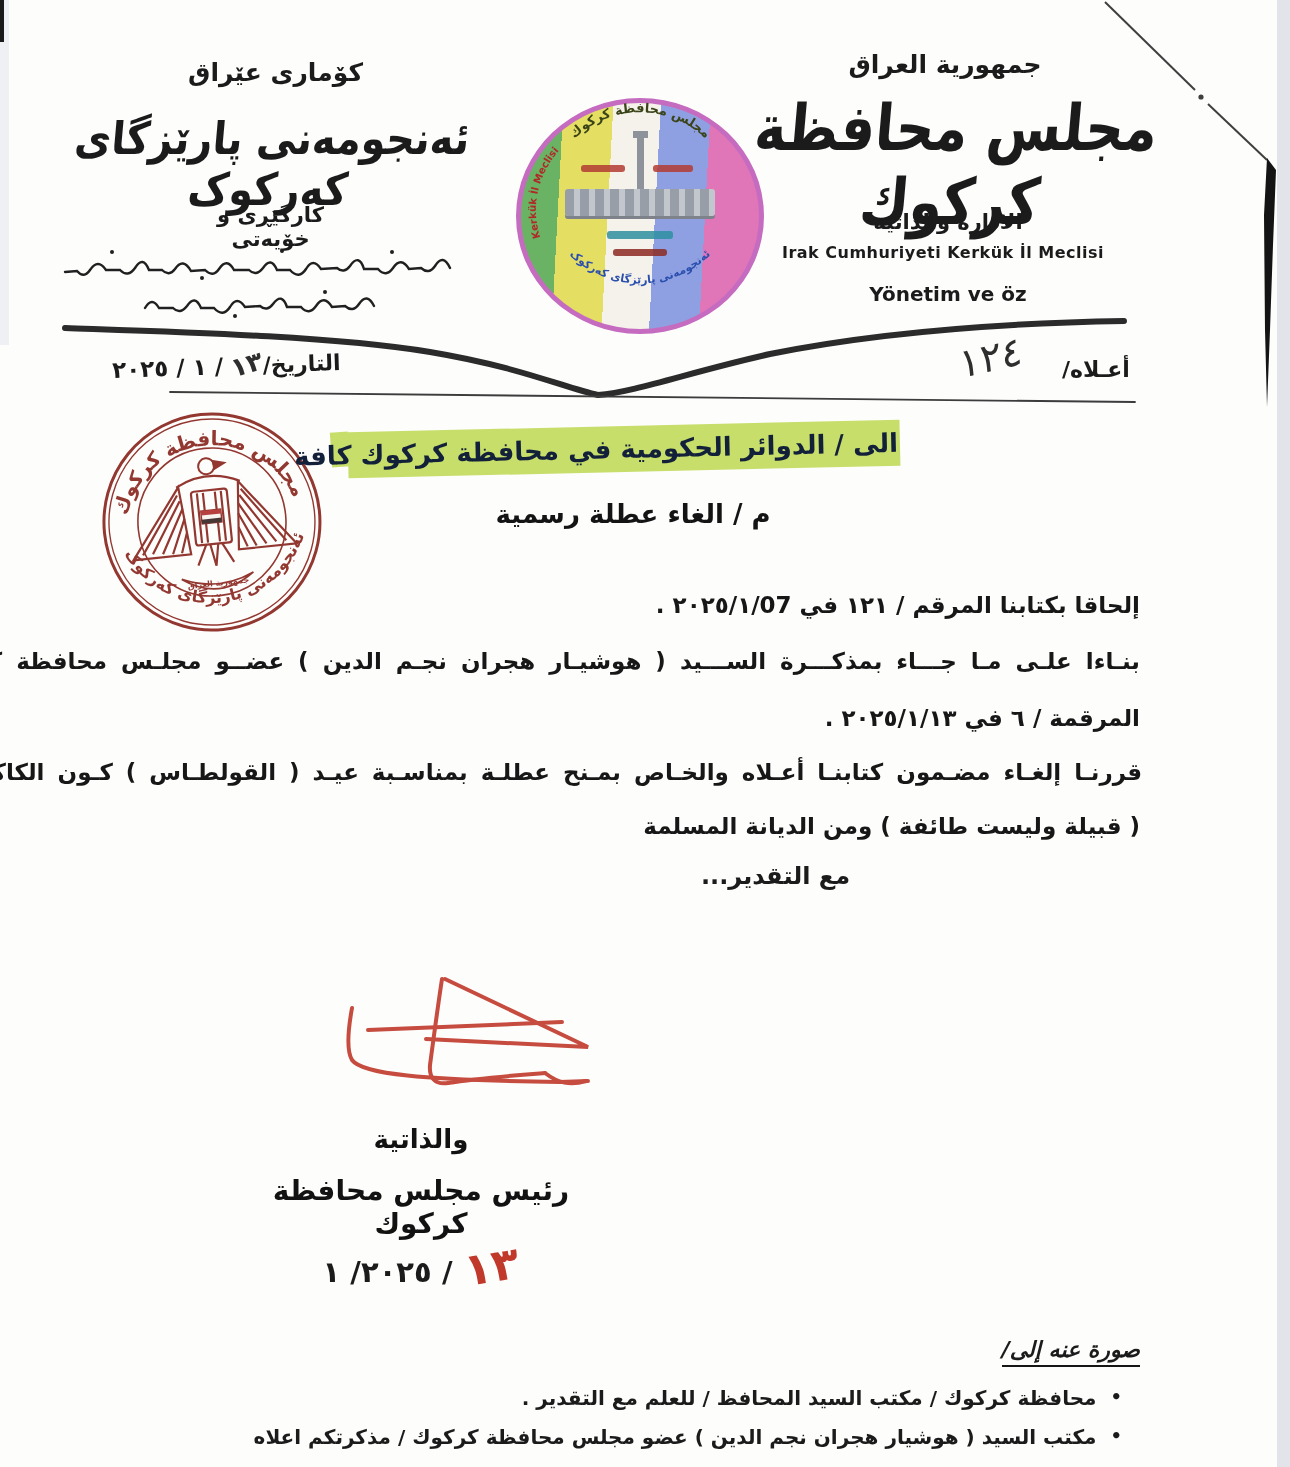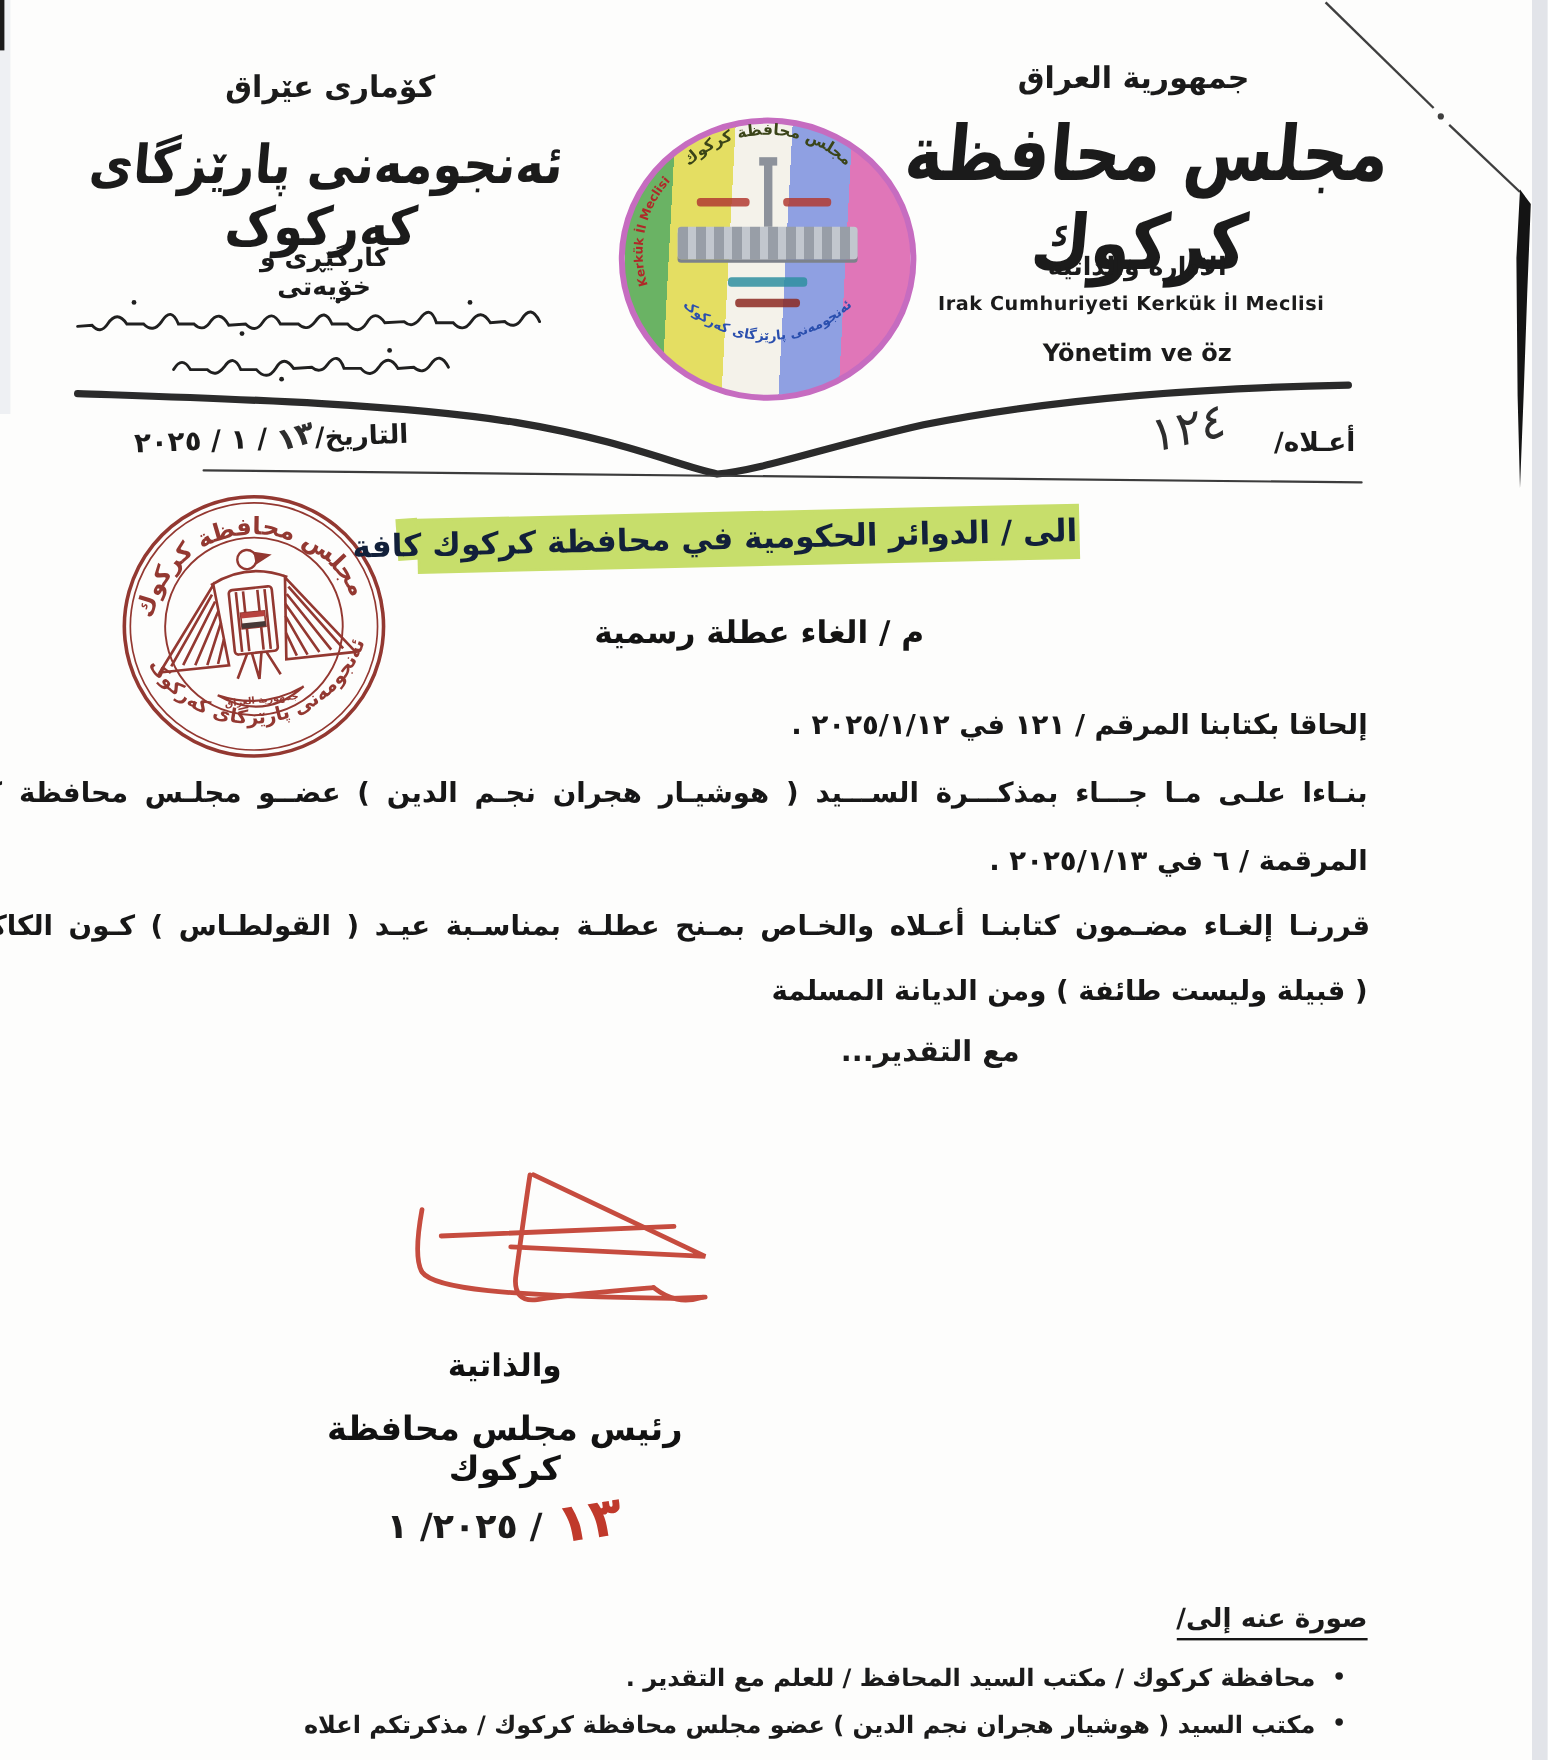--- a/index.html
+++ b/index.html
@@ -20,21 +20,21 @@
   
   .ref-label{font-size:22px;font-weight:bold;}
   .handwritten{color:#2e2e2e;}
   
   .hl-bar{background:#c7de6b;box-shadow:0 0 0 2px #c7de6b;}
   .to-text{font-size:26px;font-weight:800;color:#12203a;white-space:nowrap;}
   .subject{font-size:26px;font-weight:800;color:#141414;}
   .body-line{font-size:23px;font-weight:700;color:#171717;white-space:nowrap;}
   .closing{font-size:24px;font-weight:800;}
   .sig-name{font-weight:800;color:#121212;}
-  .footer-head{font-size:22px;font-weight:800;border-bottom:2.5px solid #161616;padding-bottom:3px;}
+  .footer-head{font-size:22px;font-weight:800;border-bottom:2.5px solid #161616;padding-bottom:3px;font-style:italic;}
   .footer-item{font-size:20px;font-weight:700;white-space:nowrap;}
   .bullet{display:inline-block;margin-left:14px;font-size:18px;transform:translateY(-2px);}
   
   .logo-circle{
     width:238px;height:226px;border-radius:50%;border:5px solid #c66cc0;
     background:linear-gradient(93deg,#6ab364 0%,#6ab364 17%,#e4de62 17%,#e4de62 37%,#f4f2ea 37%,#f4f2ea 56%,#8fa0e2 56%,#8fa0e2 76%,#e076b8 76%,#e076b8 100%);
     position:relative;overflow:hidden;
   }
   .logo-tower{position:absolute;left:116px;top:34px;width:7px;height:52px;background:#8d929b;}
   .logo-tower:before{content:"";position:absolute;left:-4px;top:-6px;width:15px;height:7px;background:#8d929b;}
@@ -156,23 +156,23 @@
       <path d="M98,176 Q134,192 170,176 Q134,202 98,176 Z" stroke-width="1.8"></path>
     </g>
     <text x="134" y="186" font-size="8" font-weight="bold" fill="#8c2a22" text-anchor="middle" font-family="DejaVu Sans, sans-serif">جمهورية العراق</text>
   </svg>
 
   <div class="abs hl-bar" style="left:333px;top:434px;width:14px;height:31px;transform:rotate(-4deg)"></div>
   <div class="abs hl-bar ctr" style="left:350px;top:428px;width:548px;height:42px;transform:rotate(-1.3deg);line-height:42px">
     <span class="to-text">الى / الدوائر الحكومية في محافظة كركوك كافة</span>
   </div>
 
-  <div class="abs ctr subject" style="left:468px;top:513px;width:330px;direction:rtl">م / الغاء عطلة رسمية</div>
-
-  <div class="abs body-line" style="right:150px;top:592px;direction:rtl">إلحاقا بكتابنا المرقم / ١٢١ في ٢٠٢٥/١/١٢ .</div>
+  <div class="abs ctr subject" style="left:468px;top:499px;width:330px;direction:rtl">م / الغاء عطلة رسمية</div>
+
+  <div class="abs body-line" style="right:150px;top:592px;direction:rtl">إلحاقا بكتابنا المرقم / ١٢١ في ٢٠٢٥/١/07 .</div>
   <div class="abs body-line" style="right:150px;top:648px;direction:rtl;word-spacing:6px">بنـاءا علـى مـا جـــاء بمذكـــرة الســـيد ( هوشيـار هجران نجـم الدين ) عضــو  مجلـس  محافظة كـــركوك</div>
   <div class="abs body-line" style="right:150px;top:705px;direction:rtl">المرقمة / ٦ في ٢٠٢٥/١/١٣ .</div>
   <div class="abs body-line" style="right:148px;top:759px;direction:rtl;word-spacing:5px">قررنـا إلغـاء مضـمون كتابنـا أعـلاه والخـاص بمـنح عطلـة بمناسـبة عيـد ( القولطـاس ) كـون الكاكةئيــة</div>
   <div class="abs body-line" style="right:150px;top:813px;direction:rtl">( قبيلة وليست طائفة ) ومن الديانة المسلمة</div>
   <div class="abs ctr closing" style="left:688px;top:862px;width:175px;direction:rtl">مع التقدير...</div>
 
   <svg class="abs" style="left:330px;top:965px;width:290px;height:145px" viewBox="0 0 290 145">
     <g stroke="#c0392b" stroke-width="4" fill="none" stroke-linecap="round" opacity="0.9">
       <path d="M22,43 C18,65 16,85 22,95 C32,109 90,115 230,117 L258,116"></path>
       <path d="M38,65 L232,57"></path>

